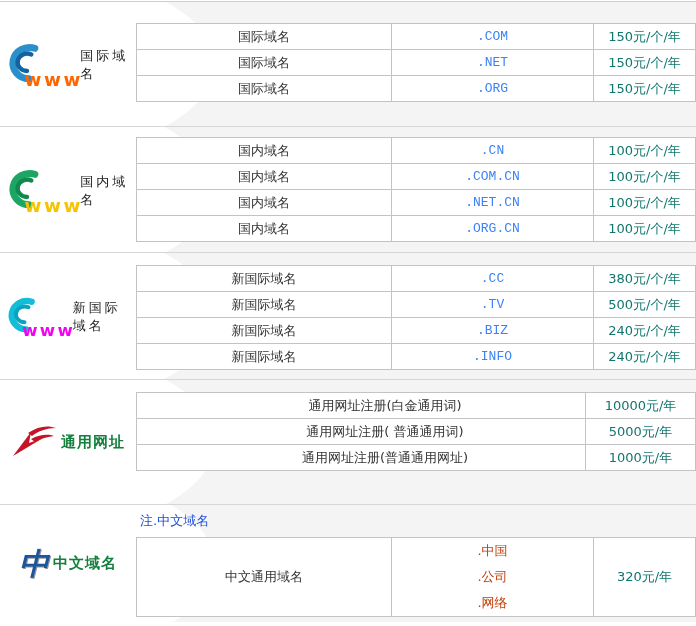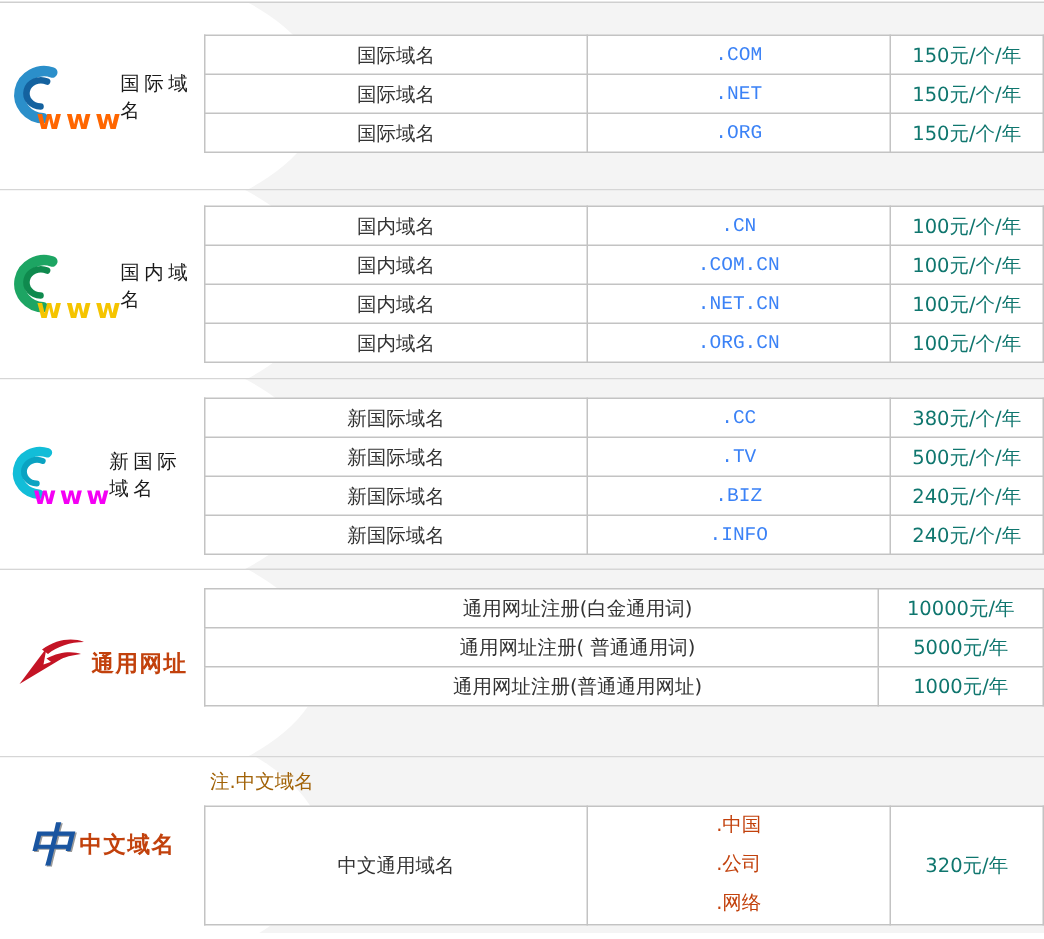--- a/index.html
+++ b/index.html
@@ -13,37 +13,37 @@
   .s1 { height:125px; } .s2 { height:126px; } .s3 { height:127px; }
   .s4 { height:125px; } .s5 { height:117px; }
   .section::before { content:""; position:absolute; left:-215px; top:50%;
              transform:translateY(-50%); width:430px; height:195px;
              border-radius:50%; background:#ffffff; }
 
   .side { position:relative; z-index:1; width:136px; display:flex; flex-direction:row;
           align-items:center; justify-content:center; }
   .side-row { flex-direction:row; gap:4px; }
   .side-label { margin-top:2px; font-size:13px; letter-spacing:3px; color:#1a1a1a; }
-  .red-label { font-size:15px; font-weight:bold; color:#c2410c; letter-spacing:1px; }
+  .red-label { font-size:15px; font-weight:bold; color:#15803d; letter-spacing:1px; }
   .zhong { font-size:30px; font-weight:bold; font-style:italic; color:#1a55a0;
            text-shadow:1px 1px 0 #9a9a9a; line-height:1; }
 
   .content { position:relative; z-index:1; flex:1; }
   .pad1 { padding-top:21px; } .pad2 { padding-top:10px; } .pad3 { padding-top:12px; }
   .pad4 { padding-top:12px; } .pad5 { padding-top:4px; }
 
   table { border-collapse:collapse; table-layout:fixed; width:559px; background:transparent; }
   td { border:1px solid #c3c3c3; background:#ffffff; height:26px; text-align:center;
        font-size:13px; color:#333333; vertical-align:middle; }
   .c-name  { width:255px; }
   .c-ext   { width:202px; font-family:"Liberation Mono","DejaVu Sans Mono",monospace; color:#3b82f6; }
   .c-price { width:102px; color:#0f766e; }
   .t4 .c-name { width:449px;padding-left:48px; }
   .t4 .c-price { width:110px; }
-  .note { font-size:13px; color:#a16207; margin:3px 0 7px 4px; }
+  .note { font-size:13px; color:#1d4ed8; margin:3px 0 7px 4px; }
   .c-exts { width:202px; }
   .ext-lines { display:inline-block; text-align:left; }
   .ext-line { line-height:26px; font-size:13px; color:#c2410c; }
   .www-svg { display:block; }
 </style>
 </head>
 <body>
 
 <div class="page">
   <div class="top-strip"></div>

